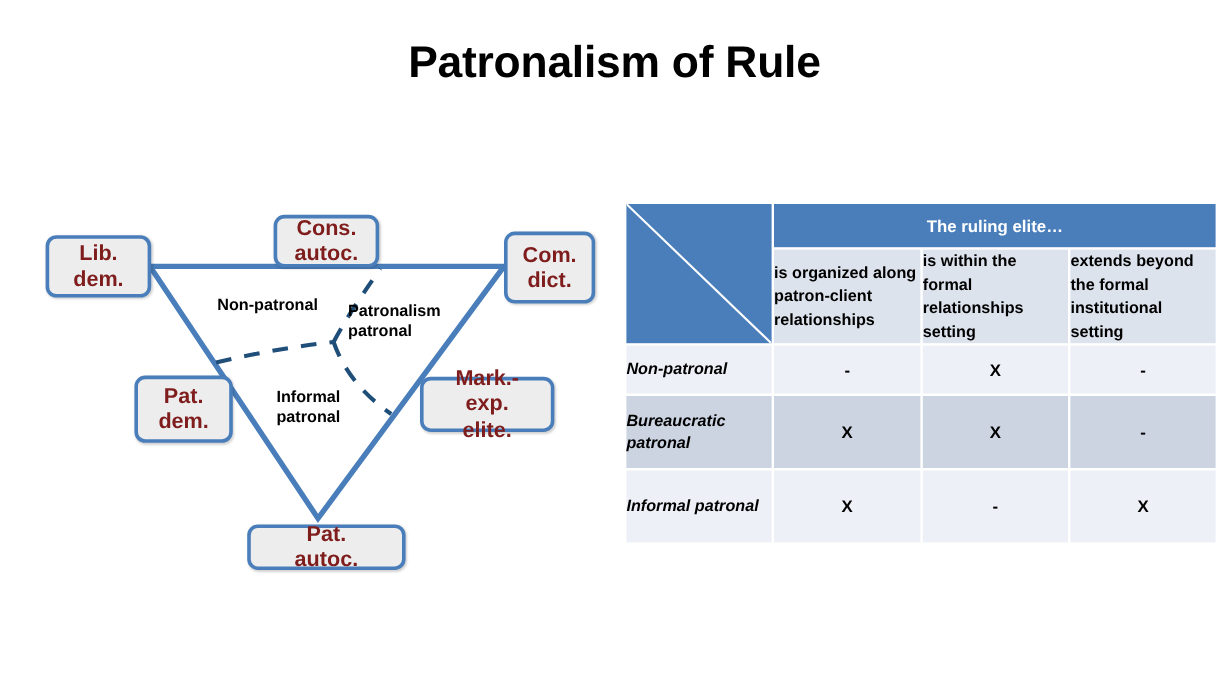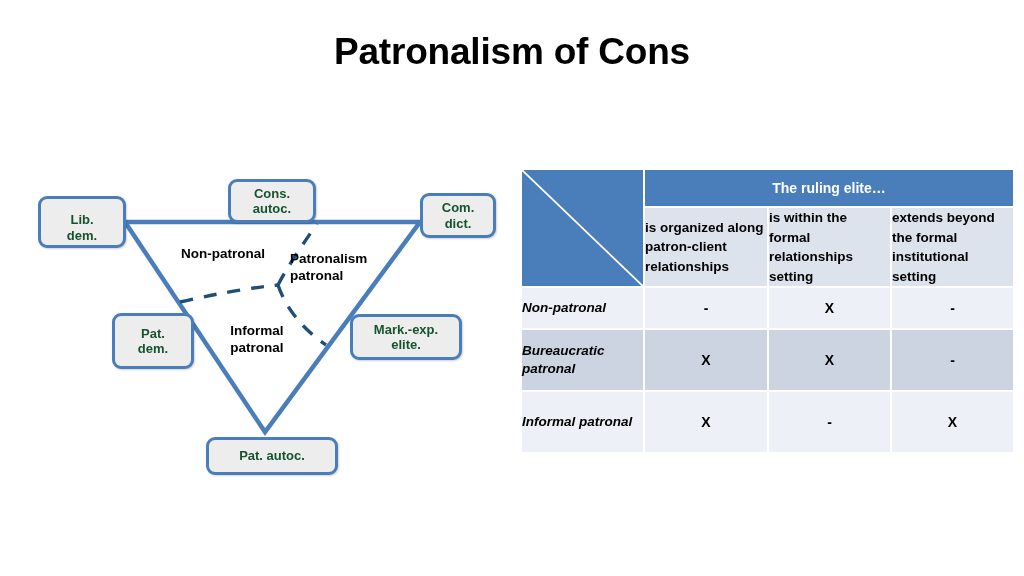--- a/index.html
+++ b/index.html
@@ -55,23 +55,23 @@
   .node-box {
     position: absolute;
     box-sizing: border-box;
     background: #ededed;
     border: 3px solid #4a7ebb;
     border-radius: 9px;
     display: flex;
     align-items: center;
     justify-content: center;
     text-align: center;
-    font-size: 13px;
-    font-weight: bold;
-    color: #14532d;
+    font-size: 18px;
+    font-weight: bold;
+    color: #7f1d1d;
     line-height: 1.18;
     padding: 2px 20px;
     box-shadow: 1px 1px 2px rgba(0,0,0,0.18);
   }
 
   .region-label {
     position: absolute;
     font-size: 13.5px;
     font-weight: bold;
     color: #000000;
@@ -144,21 +144,21 @@
   .row-dark td  { background: #ccd4e2; }
   .r1 td { height: 40px; }
   .r2 td { height: 60px; }
   .r3 td { height: 60px; }
 </style>
 </head>
 <body>
 
 <div id="slide">
 
-  <div class="slide-title">Patronalism of Cons</div>
+  <div class="slide-title">Patronalism of Rule</div>
 
   <div id="diagram">
 
     <svg id="diagram-svg" viewBox="0 0 520 576">
 
       <g>
         <path d="M 125 222 L 420 222 L 265 432 Z" fill="none" stroke="#4a7ebb" stroke-width="4.5" stroke-linejoin="miter" stroke-linecap="butt"></path>
       </g>
 
       <g>
@@ -171,21 +171,21 @@
     <div class="node-box" style="left:38px; top:196px; width:88px; height:52px;align-items:flex-end;">
       <span>Lib.
 dem.</span>
     </div>
 
     <div class="node-box" style="left:228px; top:179px; width:88px; height:44px;">
       <span>Cons.
 autoc.</span>
     </div>
 
-    <div class="node-box" style="left:420px; top:193px; width:76px; height:45px;">
+    <div class="node-box" style="left:420px; top:193px; width:76px; height:60px;">
       <span>Com.
 dict.</span>
     </div>
 
     <div class="node-box" style="left:112px; top:313px; width:82px; height:56px;">
       <span>Pat.
 dem.</span>
     </div>
 
     <div class="node-box" style="left:350px; top:314px; width:112px; height:46px;">

